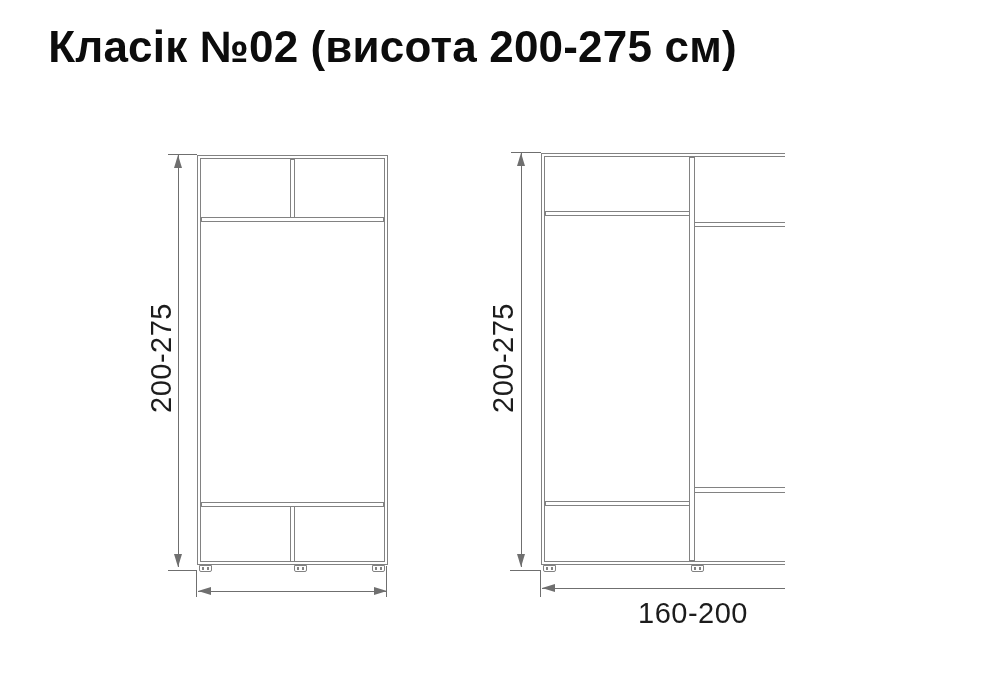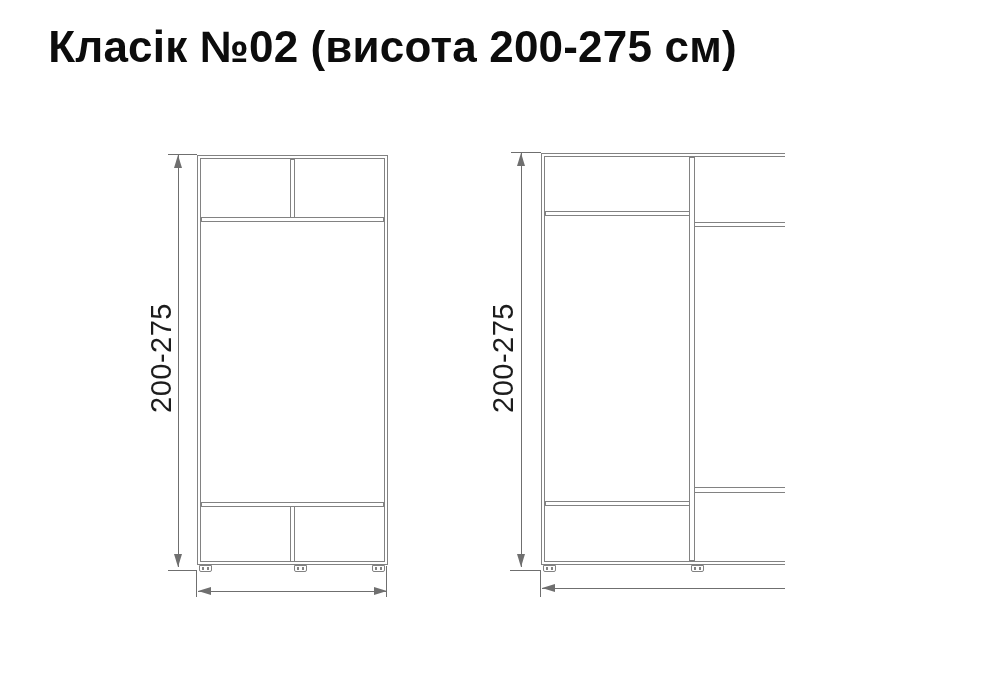--- a/index.html
+++ b/index.html
@@ -90,14 +90,15 @@
   <div class="arrow up" style="left:517px;top:153px"></div>
   <div class="arrow down" style="left:517px;top:554px"></div>
   <div class="line" style="left:510px;top:570px;width:30px;height:1px"></div>
   <div class="dim-label v-label" style="left:443px;top:343px;width:120px;height:30px">200-275</div>
 
   <div class="line" style="left:540px;top:570px;width:1px;height:27px"></div>
   <div class="line" style="left:841px;top:566px;width:1px;height:31px"></div>
   <div class="line" style="left:542px;top:588px;width:300px;height:1px"></div>
   <div class="arrow left" style="left:542px;top:584px"></div>
   <div class="arrow right" style="left:829px;top:584px"></div>
+  <div class="dim-label" style="left:618px;top:598px;width:150px">160-200</div>
 
 </div>
 
 </body></html>

